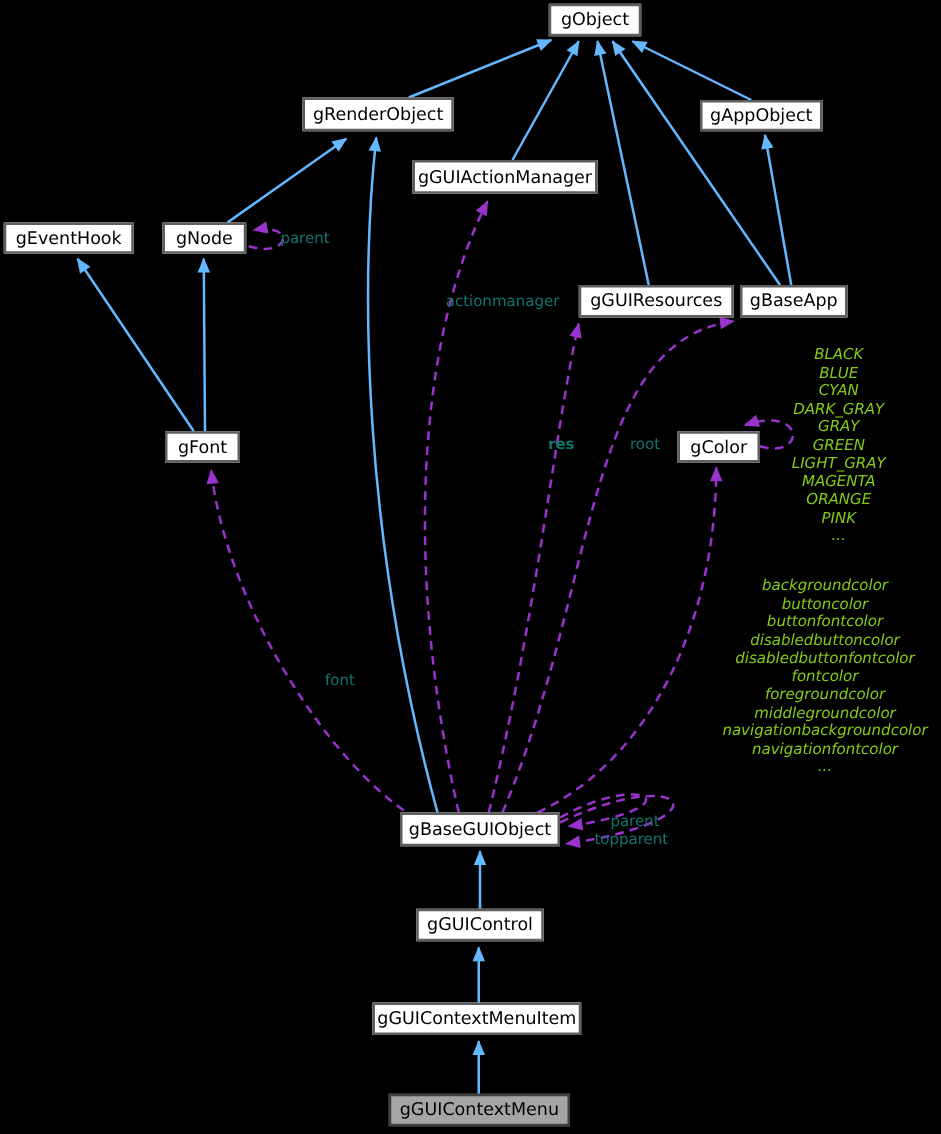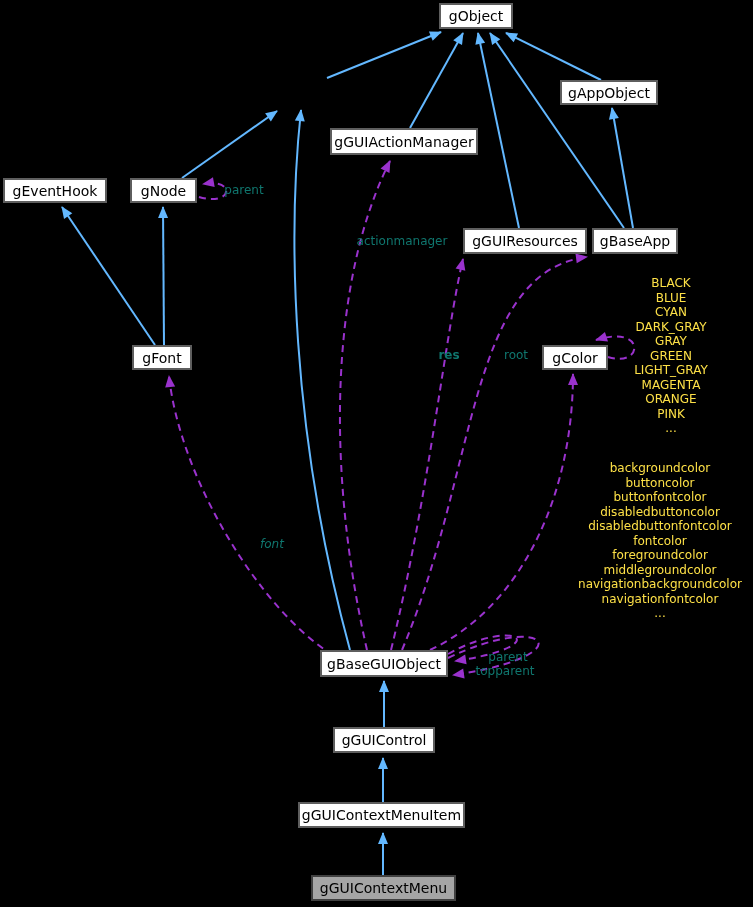--- a/index.html
+++ b/index.html
@@ -14,22 +14,22 @@
     background:#ffffff; border:2px solid #5e5e5e;
     display:flex; align-items:center; justify-content:center;
     font-size:14px; color:#000000; white-space:nowrap; cursor:pointer;
   }
   .node.current { background:#a5a5a5; border-color:#404040; }
   .edge-label {
     position:absolute; transform:translate(-50%,-50%);
     color:#0f766e; font-size:12px; white-space:nowrap;
   }
   .member-list {
-    position:absolute; text-align:center; color:#fde047;
-    font-size:12px; line-height:14.5px; white-space:nowrap;
+    position:absolute; text-align:center; color:#84cc16;
+    font-size:12px; line-height:14.5px; white-space:nowrap;font-style:italic;
   }
   .member-list div { height:14.5px; }
 </style>
 </head>
 <body>
 
 <div id="canvas">
 
   <svg id="edges" viewBox="0 0 753 907" xmlns="http://www.w3.org/2000/svg">
     <defs>
@@ -64,38 +64,39 @@
       <path d="M402,650 C478,470 468,272 587,257" marker-end="url(#arrow-purple)" stroke="#9A32CD"></path>
       <path d="M333,655 C262,612 180,480 169,376" marker-end="url(#arrow-purple)" stroke="#9A32CD"></path>
       <path d="M430,650 C525,605 573,490 573,374" marker-end="url(#arrow-purple)" stroke="#9A32CD"></path>
       <path d="M608,357 C644,368 646,324 596,340" marker-end="url(#arrow-purple)" stroke="#9A32CD"></path>
       <path d="M448,654 C516,616 558,646 455,661" marker-end="url(#arrow-purple)" stroke="#9A32CD"></path>
       <path d="M448,658 C548,610 586,656 453,675" marker-end="url(#arrow-purple)" stroke="#9A32CD"></path>
     </g>
   </svg>
 
   <div class="node" style="left:439px; top:3px; width:74px; height:26px;">gObject</div>
+  <div class="node" style="left:242px; top:78px; width:121px; height:27px;">gRenderObject</div>
   <div class="node" style="left:330px; top:128px; width:148px; height:27px;">gGUIActionManager</div>
   <div class="node" style="left:560px; top:80px; width:98px; height:25px;">gAppObject</div>
   <div class="node" style="left:3px; top:178px; width:104px; height:25px;">gEventHook</div>
   <div class="node" style="left:130px; top:178px; width:67px; height:25px;">gNode</div>
   <div class="node" style="left:463px; top:228px; width:124px; height:26px;">gGUIResources</div>
   <div class="node" style="left:592px; top:228px; width:86px; height:26px;">gBaseApp</div>
   <div class="node" style="left:132px; top:345px; width:60px; height:25px;">gFont</div>
   <div class="node" style="left:542px; top:345px; width:66px; height:25px;">gColor</div>
   <div class="node" style="left:320px; top:650px; width:128px; height:27px;">gBaseGUIObject</div>
   <div class="node" style="left:333px; top:727px; width:102px; height:26px;">gGUIControl</div>
   <div class="node" style="left:298px; top:802px; width:167px; height:26px;">gGUIContextMenuItem</div>
   <div class="node current" style="left:311px; top:875px; width:145px; height:26px;">gGUIContextMenu</div>
 
   <div class="edge-label" style="left:244px; top:190px;">parent</div>
   <div class="edge-label" style="left:402px; top:241px;">actionmanager</div>
   <div class="edge-label" style="left:449px; top:355px;font-weight:bold;">res</div>
   <div class="edge-label" style="left:516px; top:355px;">root</div>
-  <div class="edge-label" style="left:272px; top:544px;font-style:italic;">font</div>
+  <div class="edge-label" style="left:272px; top:544px;">font</div>
   <div class="edge-label" style="left:508px; top:657px;">parent</div>
   <div class="edge-label" style="left:505px; top:671px;">topparent</div>
 
   <div class="member-list" style="left:591px; top:276px; width:160px;">
     <div>BLACK</div>
     <div>BLUE</div>
     <div>CYAN</div>
     <div>DARK_GRAY</div>
     <div>GRAY</div>
     <div>GREEN</div>

